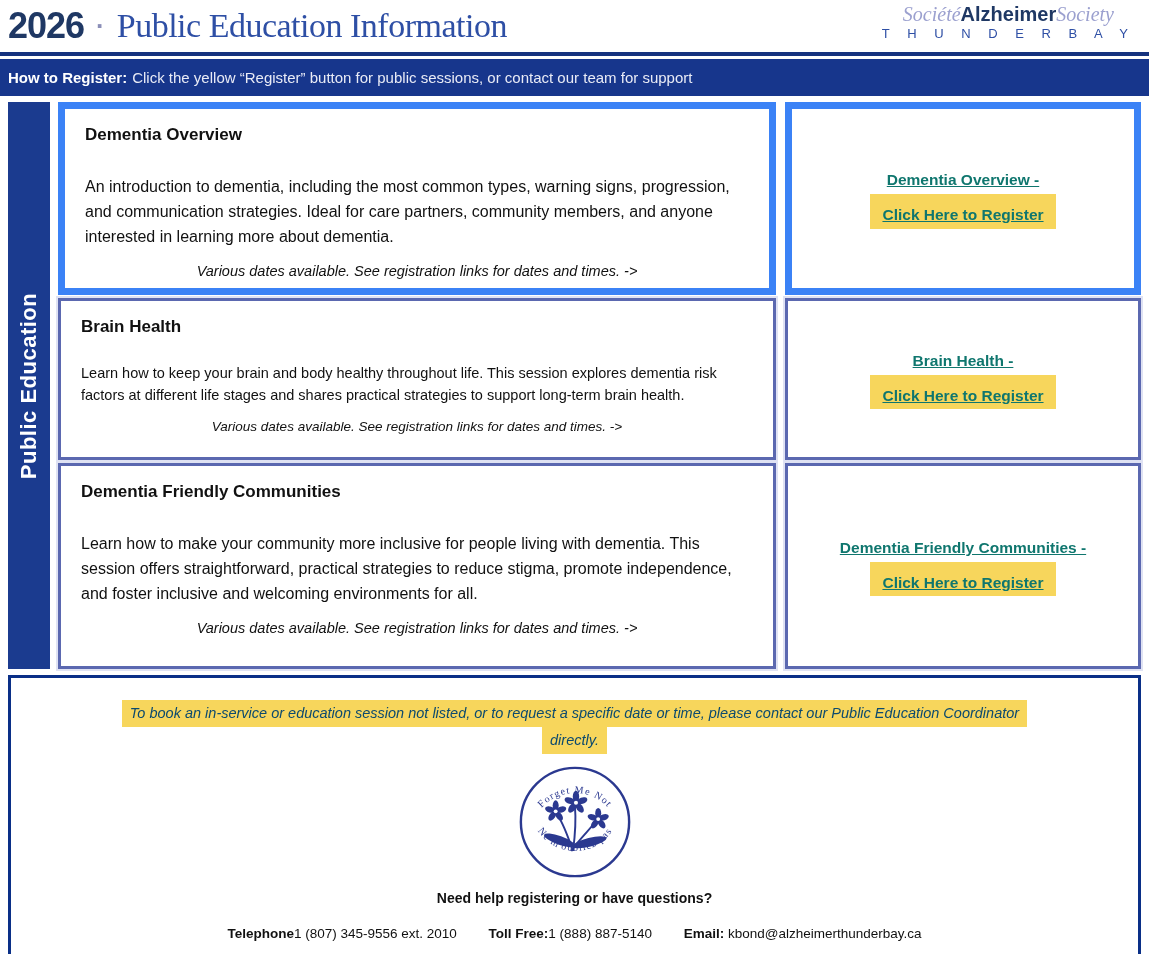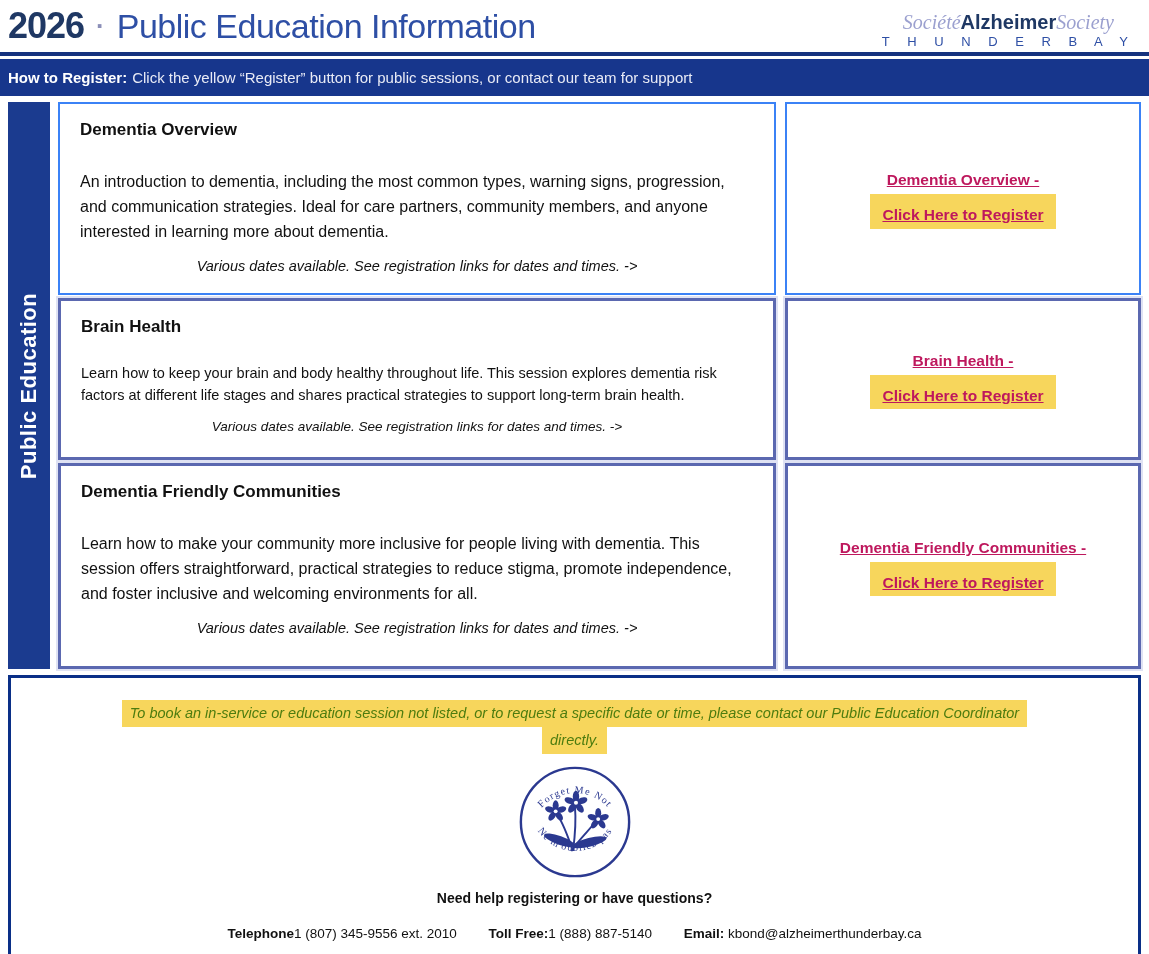--- a/index.html
+++ b/index.html
@@ -7,22 +7,22 @@
   body {
     width: 1149px; height: 954px;
     font-family: "Liberation Sans", sans-serif;
     color: #1a1a1a;
     overflow: hidden;
   }
   
   .header { height: 52px; position: relative; padding-left: 8px; display: flex; align-items: center; }
   .title-year { font-size: 36px; font-weight: 700; color: #1F3864; letter-spacing: -1px; }
   .title-sep { font-size: 26px; font-weight: 700; color: #8b8fb8; margin: 0 12px 0 12px; }
-  .title-main { font-size: 34px; font-weight: 400; color: #2E4FA5; letter-spacing: -0.5px; }
-  .logo { position: absolute; right: 14px; top: 12px; text-align: center; line-height: 1.05; margin-left: 28px; }
+  .title-main { font-size: 34px; font-weight: 400; color: #2E4FA5; letter-spacing: -0.5px; font-family: Liberation Serif, serif; }
+  .logo { position: absolute; right: 14px; top: 4px; text-align: center; line-height: 1.05; margin-left: 28px; }
   .logo-line1 { white-space: nowrap; }
   .logo-societe, .logo-society { font-family: "Liberation Serif", serif; font-style: italic; font-size: 20px; color: #9BA0CF; }
   .logo-alzheimer { font-family: "Liberation Sans", sans-serif; font-weight: 700; font-size: 20px; color: #1F3864; }
   .logo-location { font-size: 13px; color: #2E4FA5; letter-spacing: 7px; margin-top: 2px; font-weight: 400; }
   .header-rule { height: 4px; background: #16337F; width: 100%; }
   
   .register-bar {
     margin-top: 3px; height: 37px; background: #17368C; color: #ffffff;
     display: flex; align-items: center; padding-left: 8px; font-size: 15px;
   }
@@ -40,35 +40,35 @@
   }
   .rows { flex: 1; display: flex; flex-direction: column; }
   .row { display: flex; }
   .row + .row { margin-top: 3px; }
   .row-1 { height: 193px; }
   .row-2 { height: 162px; }
   .row-3 { height: 206px; }
   .desc-box { flex: 1; background: #ffffff; padding: 16px 20px 12px 20px; }
   .link-box { width: 356px; margin-left: 9px; background: #ffffff;
     display: flex; flex-direction: column; align-items: center; justify-content: center; }
-  .border-navy { border: 2px solid #3b82f6; }
+  .border-navy { border: 7px solid #3b82f6; }
   .border-peri { border: 3px solid #5B68B0; box-shadow: 0 0 0 2px #DFE2F3; }
   .session-title { font-size: 17px; font-weight: 700; color: #111; margin-bottom: 30px; }
   .session-desc { font-size: 16px; line-height: 1.55; color: #111; margin-bottom: 14px; max-width: 660px; }
   .session-dates { font-size: 14.5px; font-weight: 400; font-style: italic; color: #111; text-align: center; }
   .row-2 .session-title { margin-bottom: 26px; }
   .row-2 .session-desc { font-size: 14.5px; line-height: 1.5; max-width: 690px; margin-bottom: 12px; }
   .row-2 .session-dates { font-size: 13.5px; }
   .reg-link { text-align: center; font-size: 15.5px; font-weight: 700; line-height: 1.15;
-    color: #be185d; text-decoration: none; cursor: pointer; }
+    color: #0f766e; text-decoration: none; cursor: pointer; }
   .reg-link .link-line1 { display: inline-block; text-decoration: underline; padding: 3px 4px; margin-bottom: 2px; }
   .reg-link .link-line2 { display: inline-block; text-decoration: underline; background: #F7D65C; padding: 12px 12px 5px 12px; }
   
   .footer { margin: 6px 8px 0 8px; border: 3px solid #0A2F87; height: 304px; padding-top: 22px; text-align: center; }
-  .booking-note { font-style: italic; font-size: 14.5px; line-height: 1.25; color: #4d7c0f; }
+  .booking-note { font-style: italic; font-size: 14.5px; line-height: 1.25; color: #0c4a6e; }
   .booking-note .hl { background: #F7D65C; display: inline-block; padding: 4px 8px 5px 8px; }
   .booking-note .line2 { margin-top: 0px; }
   .badge-wrap { margin-top: 10px; display: flex; justify-content: center; }
   .help-heading { margin-top: 10px; font-size: 14px; font-weight: 700; color: #111; }
   .contact-line { margin-top: 20px; font-size: 13.5px; color: #111; }
   .contact-line .group { margin: 0 28px 0 0; }
   .contact-line .group:last-child { margin-right: 0; }
   .contact-line b { font-weight: 700; }
 </style>
 </head>

